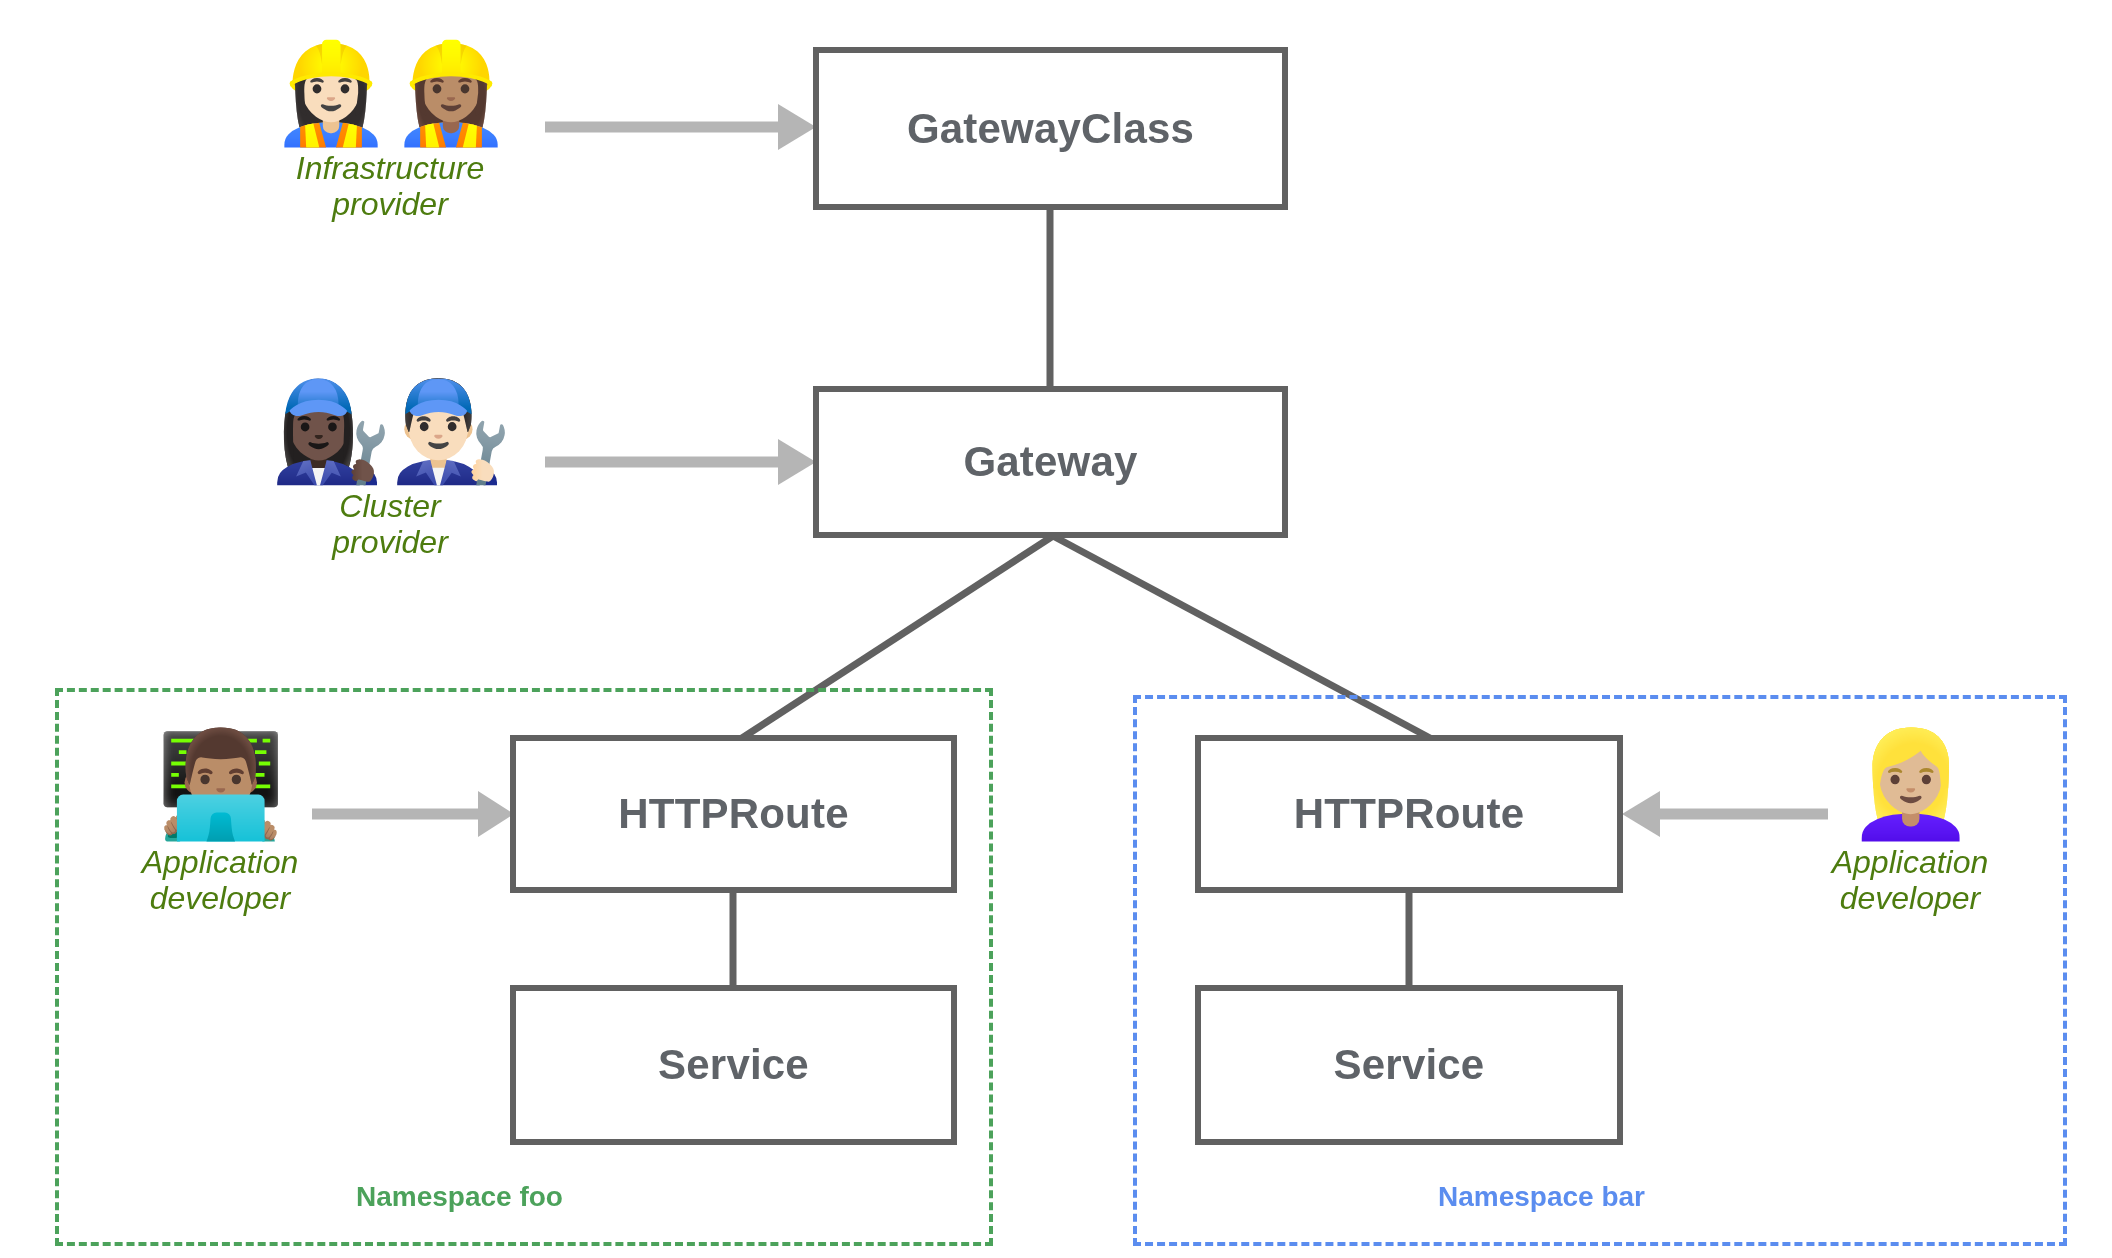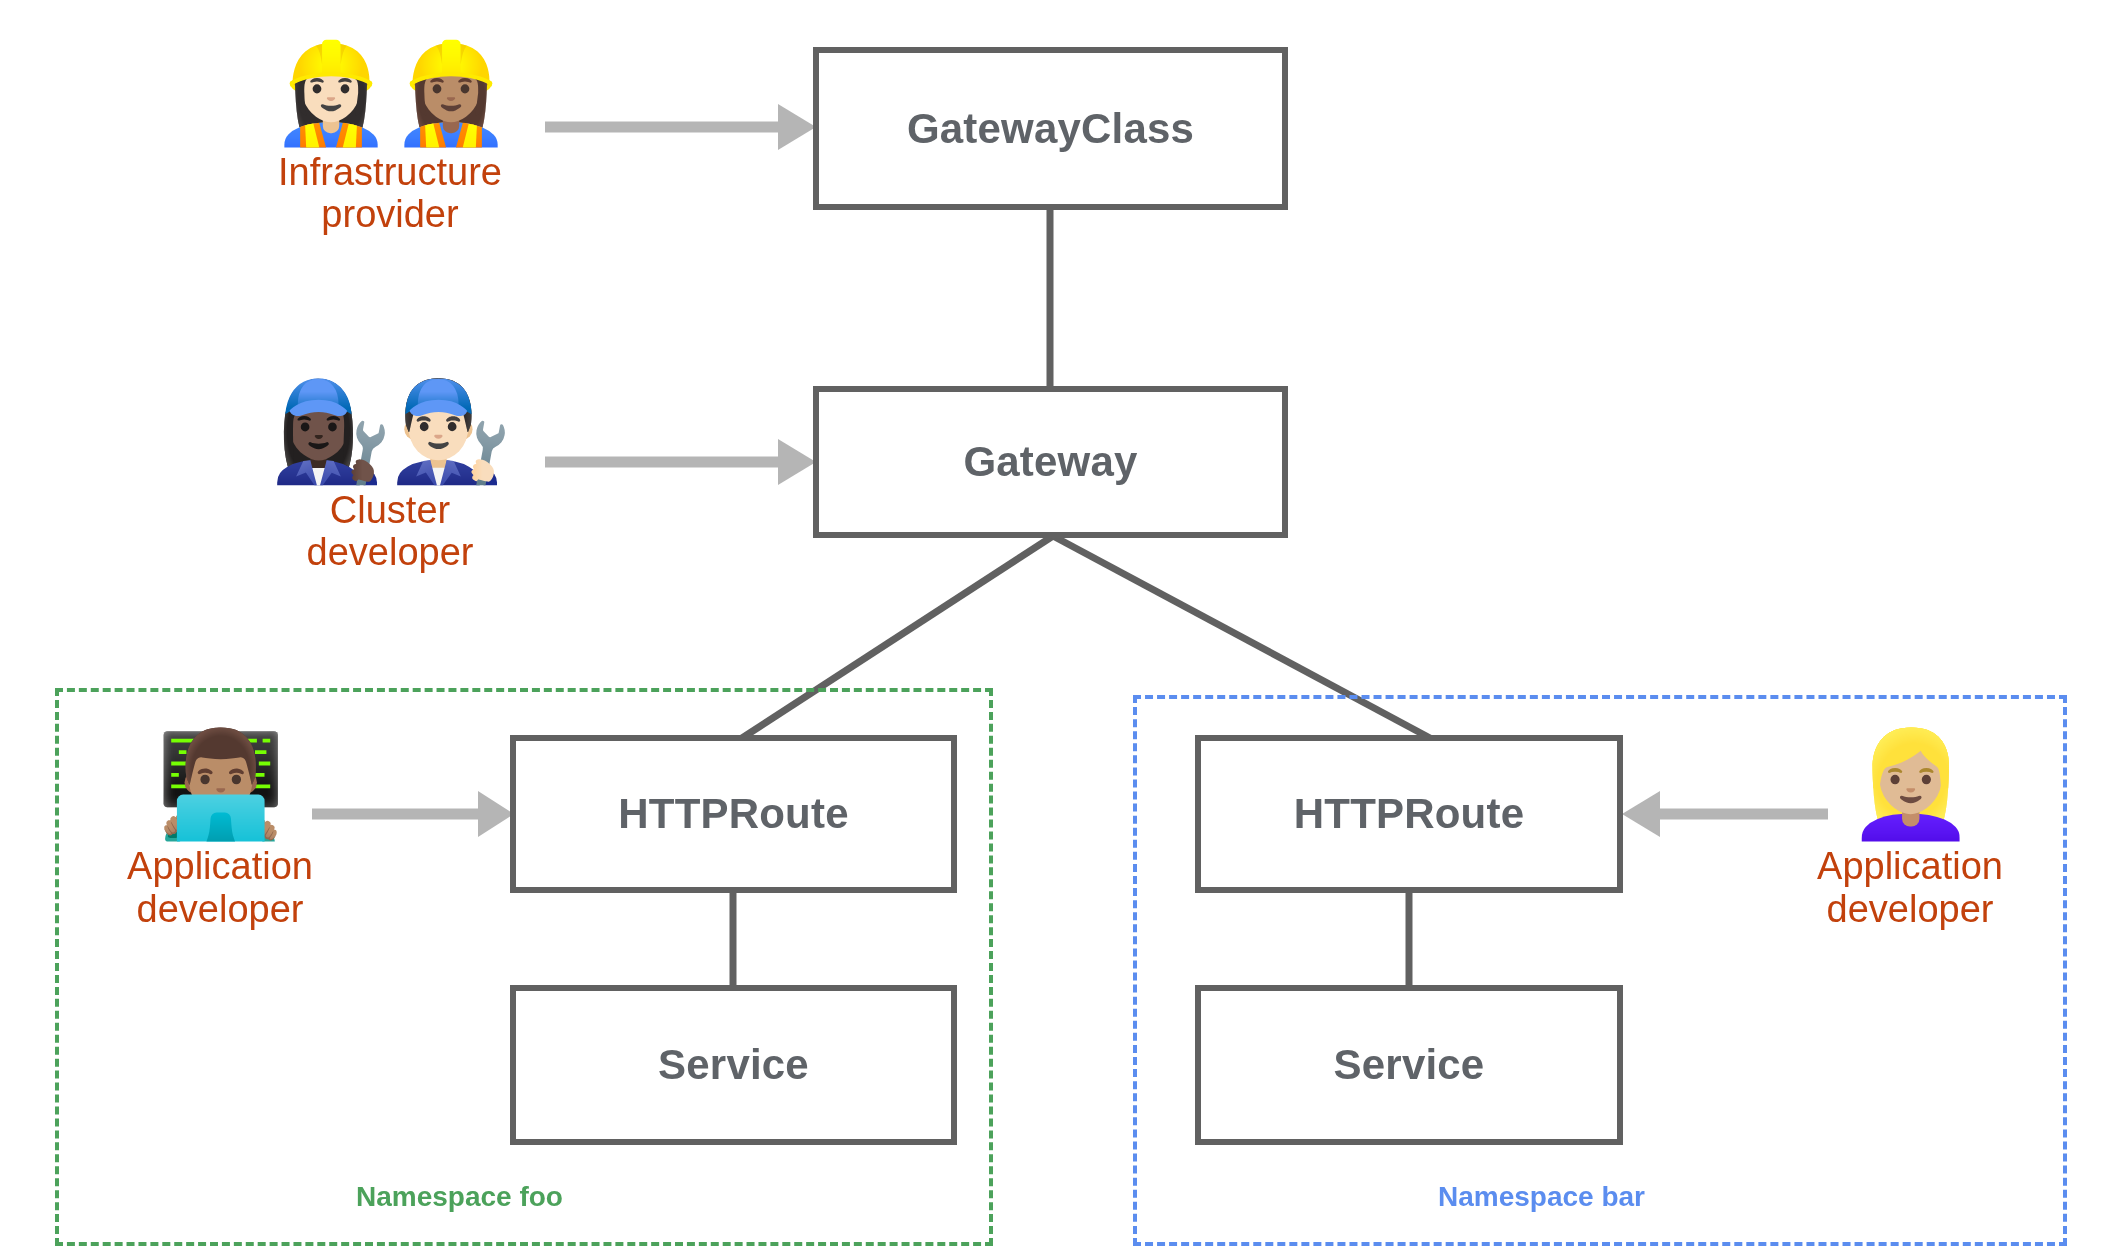--- a/index.html
+++ b/index.html
@@ -87,25 +87,26 @@
   }
   .persona-emoji {
     font-size: 98px;
     line-height: 1.05;
     white-space: nowrap;
     letter-spacing: -2px;
   }
   .persona-emoji.solo { font-size: 104px; }
   .persona-caption {
     margin-top: 6px;
-    font-size: 38px;
-    color: #c2410c;
+    font-size: 32px;
+    color: #4d7c0f;
     text-align: center;
     line-height: 1.12;
     white-space: pre-line;
+    font-style: italic;
   }
 
   #persona-infra    { left: 250px;  top: 42px;  width: 280px; }
   #persona-cluster  { left: 250px;  top: 380px; width: 280px; }
   #persona-dev-foo  { left: 110px;  top: 730px; width: 220px; }
   #persona-dev-bar  { left: 1800px; top: 730px; width: 220px; }
 </style>
 </head>
 <body>
 
@@ -176,21 +177,21 @@
 
   <div class="persona" id="persona-infra">
     <div class="persona-emoji">👷🏻‍♀️👷🏽‍♀️</div>
     <div class="persona-caption">Infrastructure
 provider</div>
   </div>
 
   <div class="persona" id="persona-cluster">
     <div class="persona-emoji">👩🏿‍🔧👨🏻‍🔧</div>
     <div class="persona-caption">Cluster
-developer</div>
+provider</div>
   </div>
 
   <div class="persona" id="persona-dev-foo">
     <div class="persona-emoji solo">👨🏽‍💻</div>
     <div class="persona-caption">Application
 developer</div>
   </div>
 
   <div class="persona" id="persona-dev-bar">
     <div class="persona-emoji solo">👱🏼‍♀️</div>

